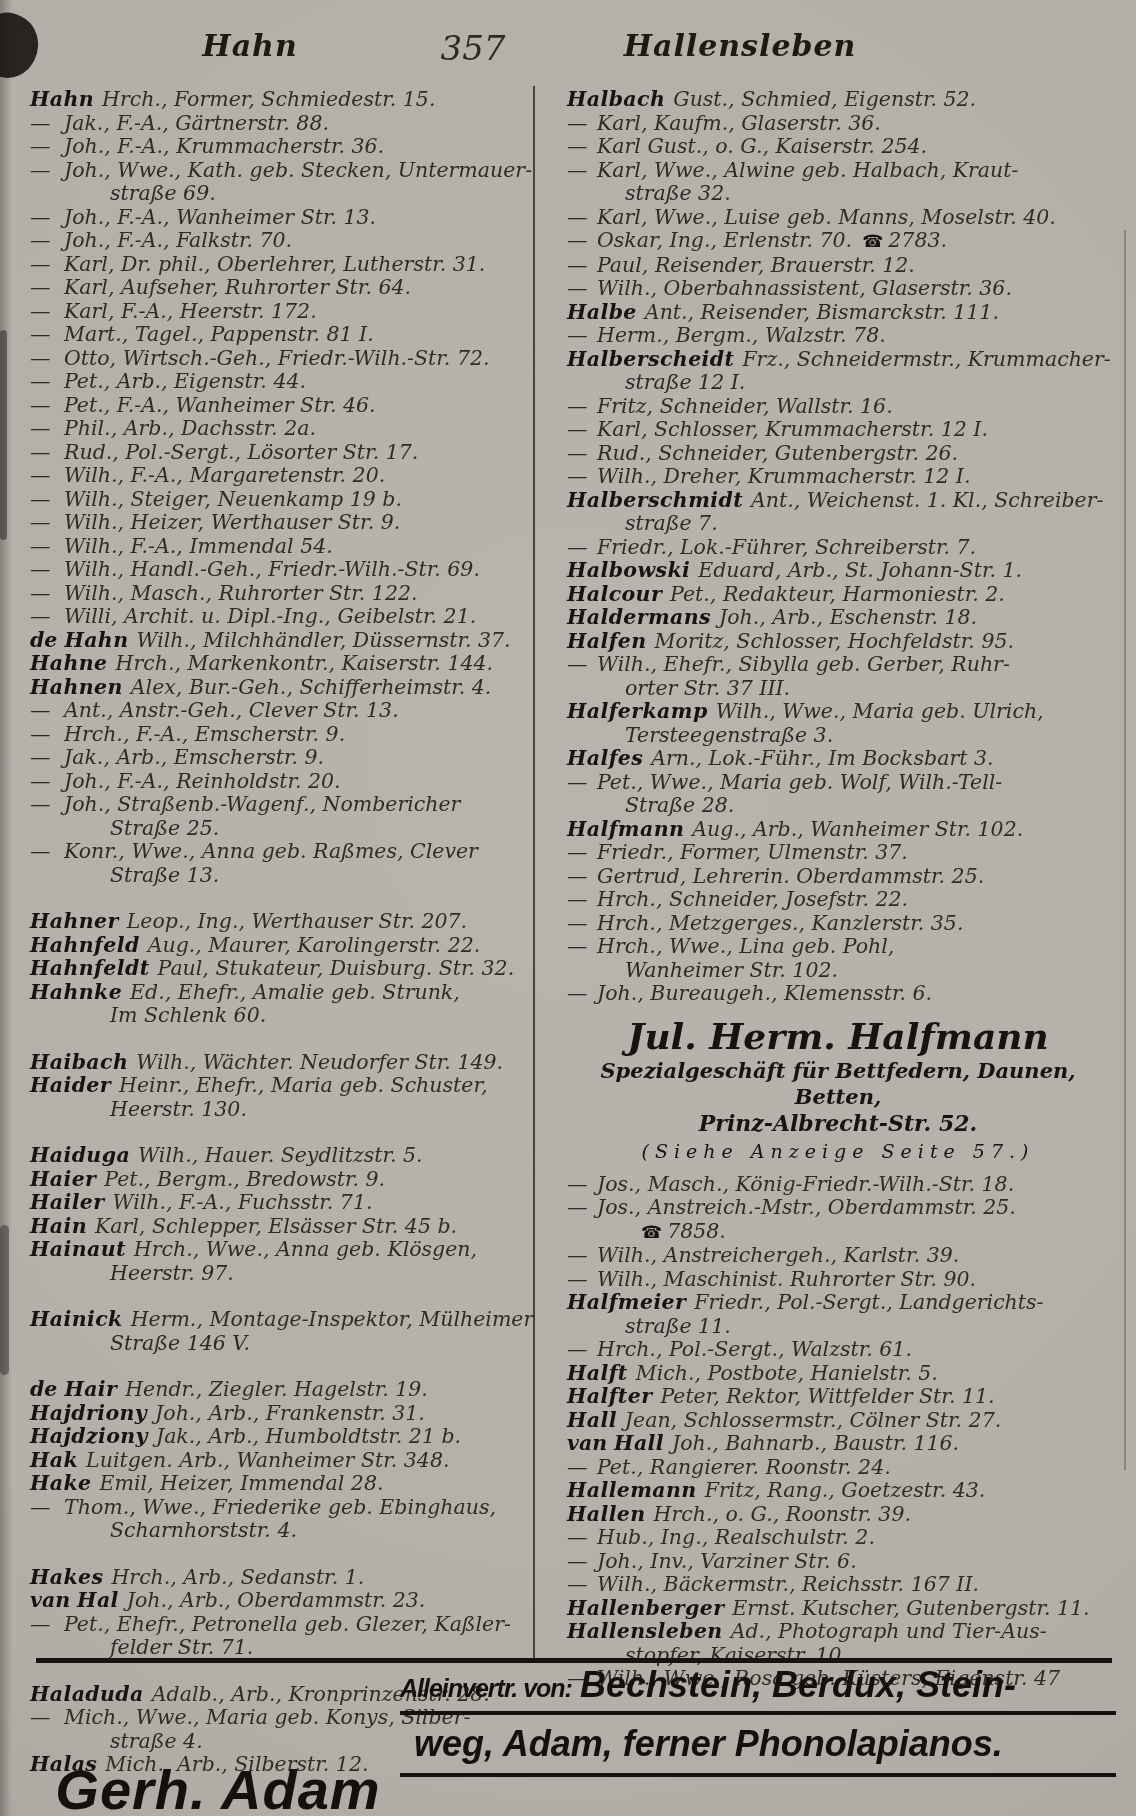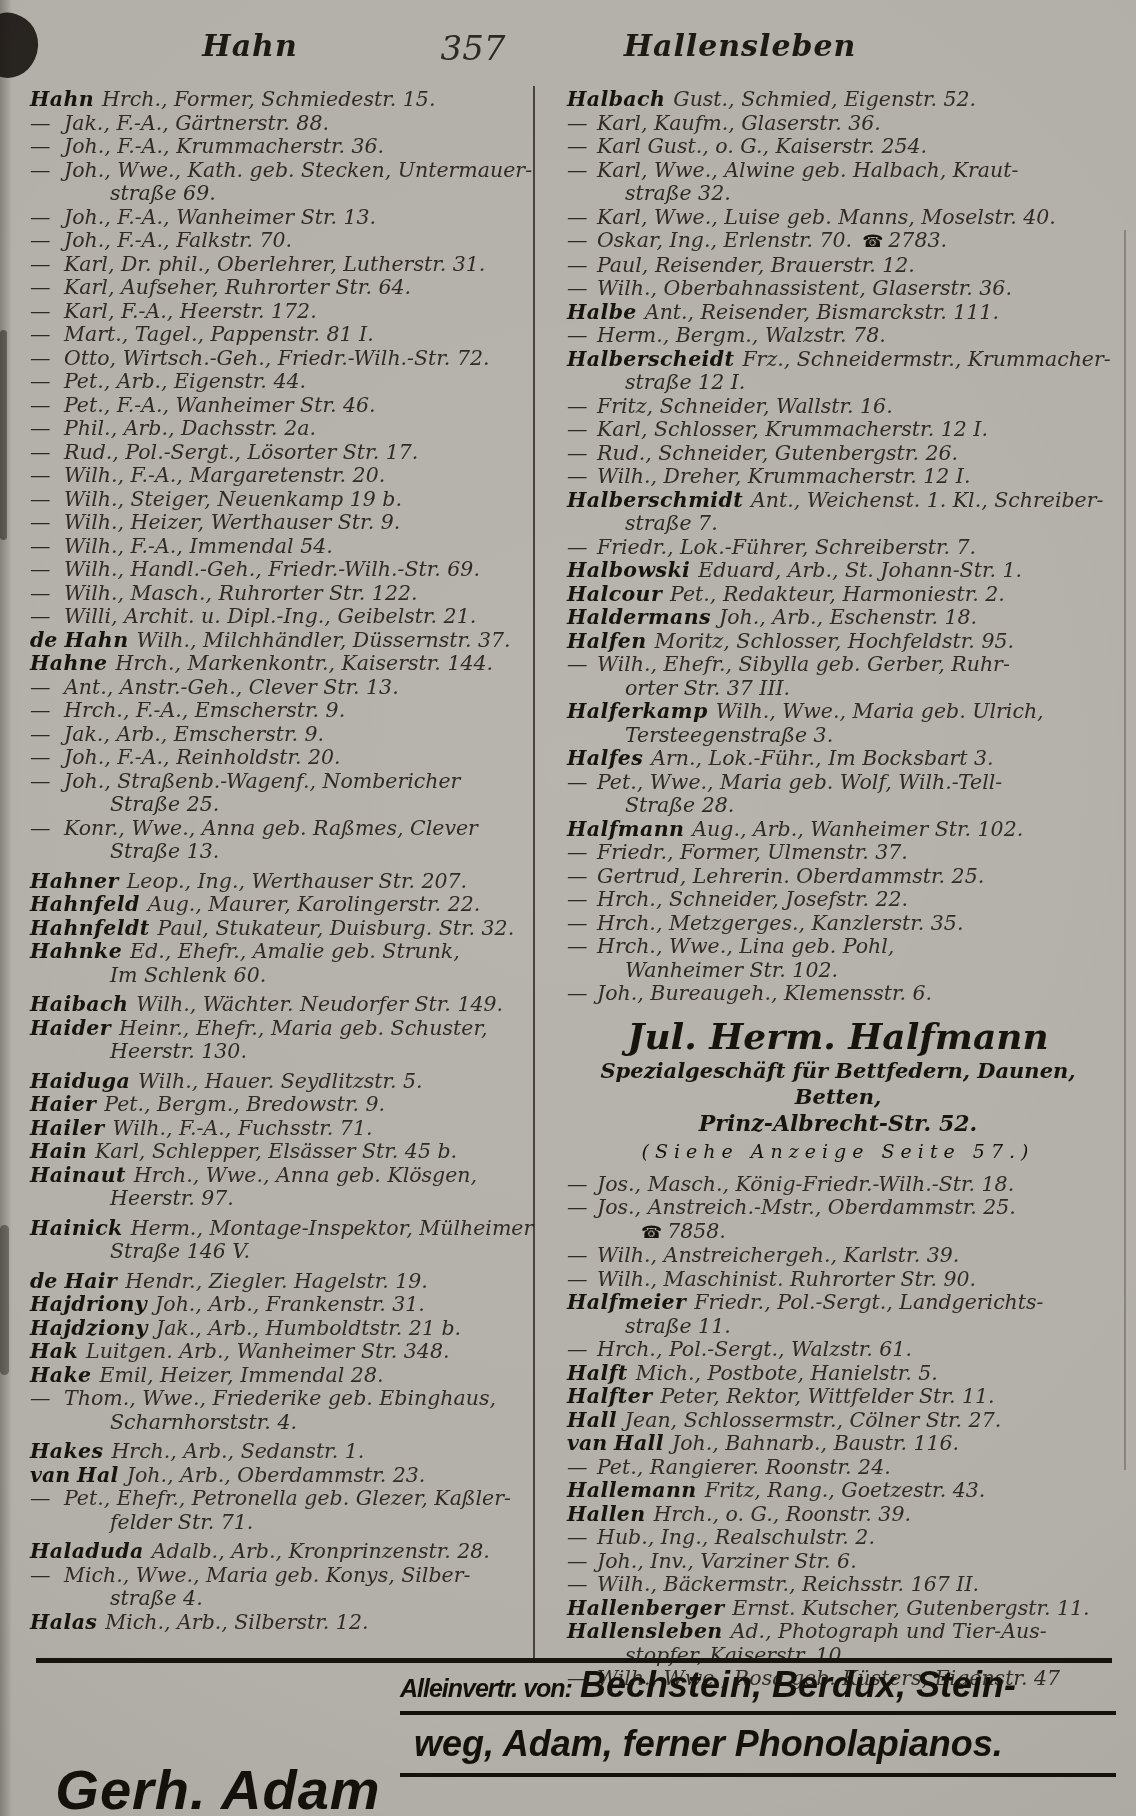--- a/index.html
+++ b/index.html
@@ -29,21 +29,21 @@
   .hdr-hahn{left:140px; width:220px;}
   .hdr-page{left:408px; width:130px;}
   .hdr-hall{left:590px; width:300px;}
 
   
   .divider{position:absolute; left:533px; top:86px; width:2px; height:1572px; background:rgba(45,40,33,.8);}
   .col{position:absolute; top:88px; font-size:20.5px; line-height:23.5px;}
   .col-left{left:30px; width:502px;}
   .col-right{left:547px; width:542px;margin-left:20px;}
   .entry{margin:0;}
-  .entry.gap{margin-top:6px;}
+  .entry.gap{margin-top:23px;}
   .line{display:block; white-space:nowrap;}
   .col-left  .wrap{padding-left:80px;}
   .col-right .wrap{padding-left:58px;}
   .dash{display:inline-block; width:34px; color:#2d2a24;}
   .col-right .dash{width:30px;}
   .prefix{font-weight:bold; color:#17130e; margin-right:7px;}
   .lead{font-weight:bold; color:#17130e; letter-spacing:.4px; margin-right:8px;}
   .etext{color:#302c25;}
   .phone-icon{font-family:"DejaVu Sans", sans-serif; font-size:17px; margin-left:10px; margin-right:5px; color:#17130e;}
   .phoneline{padding-left:64px !important;}
@@ -155,20 +155,23 @@
       <div class="entry">
         <span class="line main"><span class="dash">—</span><span class="etext">Willi, Archit. u. Dipl.-Ing., Geibelstr. 21.</span></span>
       </div>
       <div class="entry">
         <span class="line main"><span class="prefix">de</span><span class="lead">Hahn</span><span class="etext">Wilh., Milchhändler, Düssernstr. 37.</span></span>
       </div>
       <div class="entry">
         <span class="line main"><span class="lead">Hahne</span><span class="etext">Hrch., Markenkontr., Kaiserstr. 144.</span></span>
       </div>
       <div class="entry">
+        <span class="line main"><span class="lead">Hahnen</span><span class="etext">Alex, Bur.-Geh., Schifferheimstr. 4.</span></span>
+      </div>
+      <div class="entry">
         <span class="line main"><span class="dash">—</span><span class="etext">Ant., Anstr.-Geh., Clever Str. 13.</span></span>
       </div>
       <div class="entry">
         <span class="line main"><span class="dash">—</span><span class="etext">Hrch., F.-A., Emscherstr. 9.</span></span>
       </div>
       <div class="entry">
         <span class="line main"><span class="dash">—</span><span class="etext">Jak., Arb., Emscherstr. 9.</span></span>
       </div>
       <div class="entry">
         <span class="line main"><span class="dash">—</span><span class="etext">Joh., F.-A., Reinholdstr. 20.</span></span>

